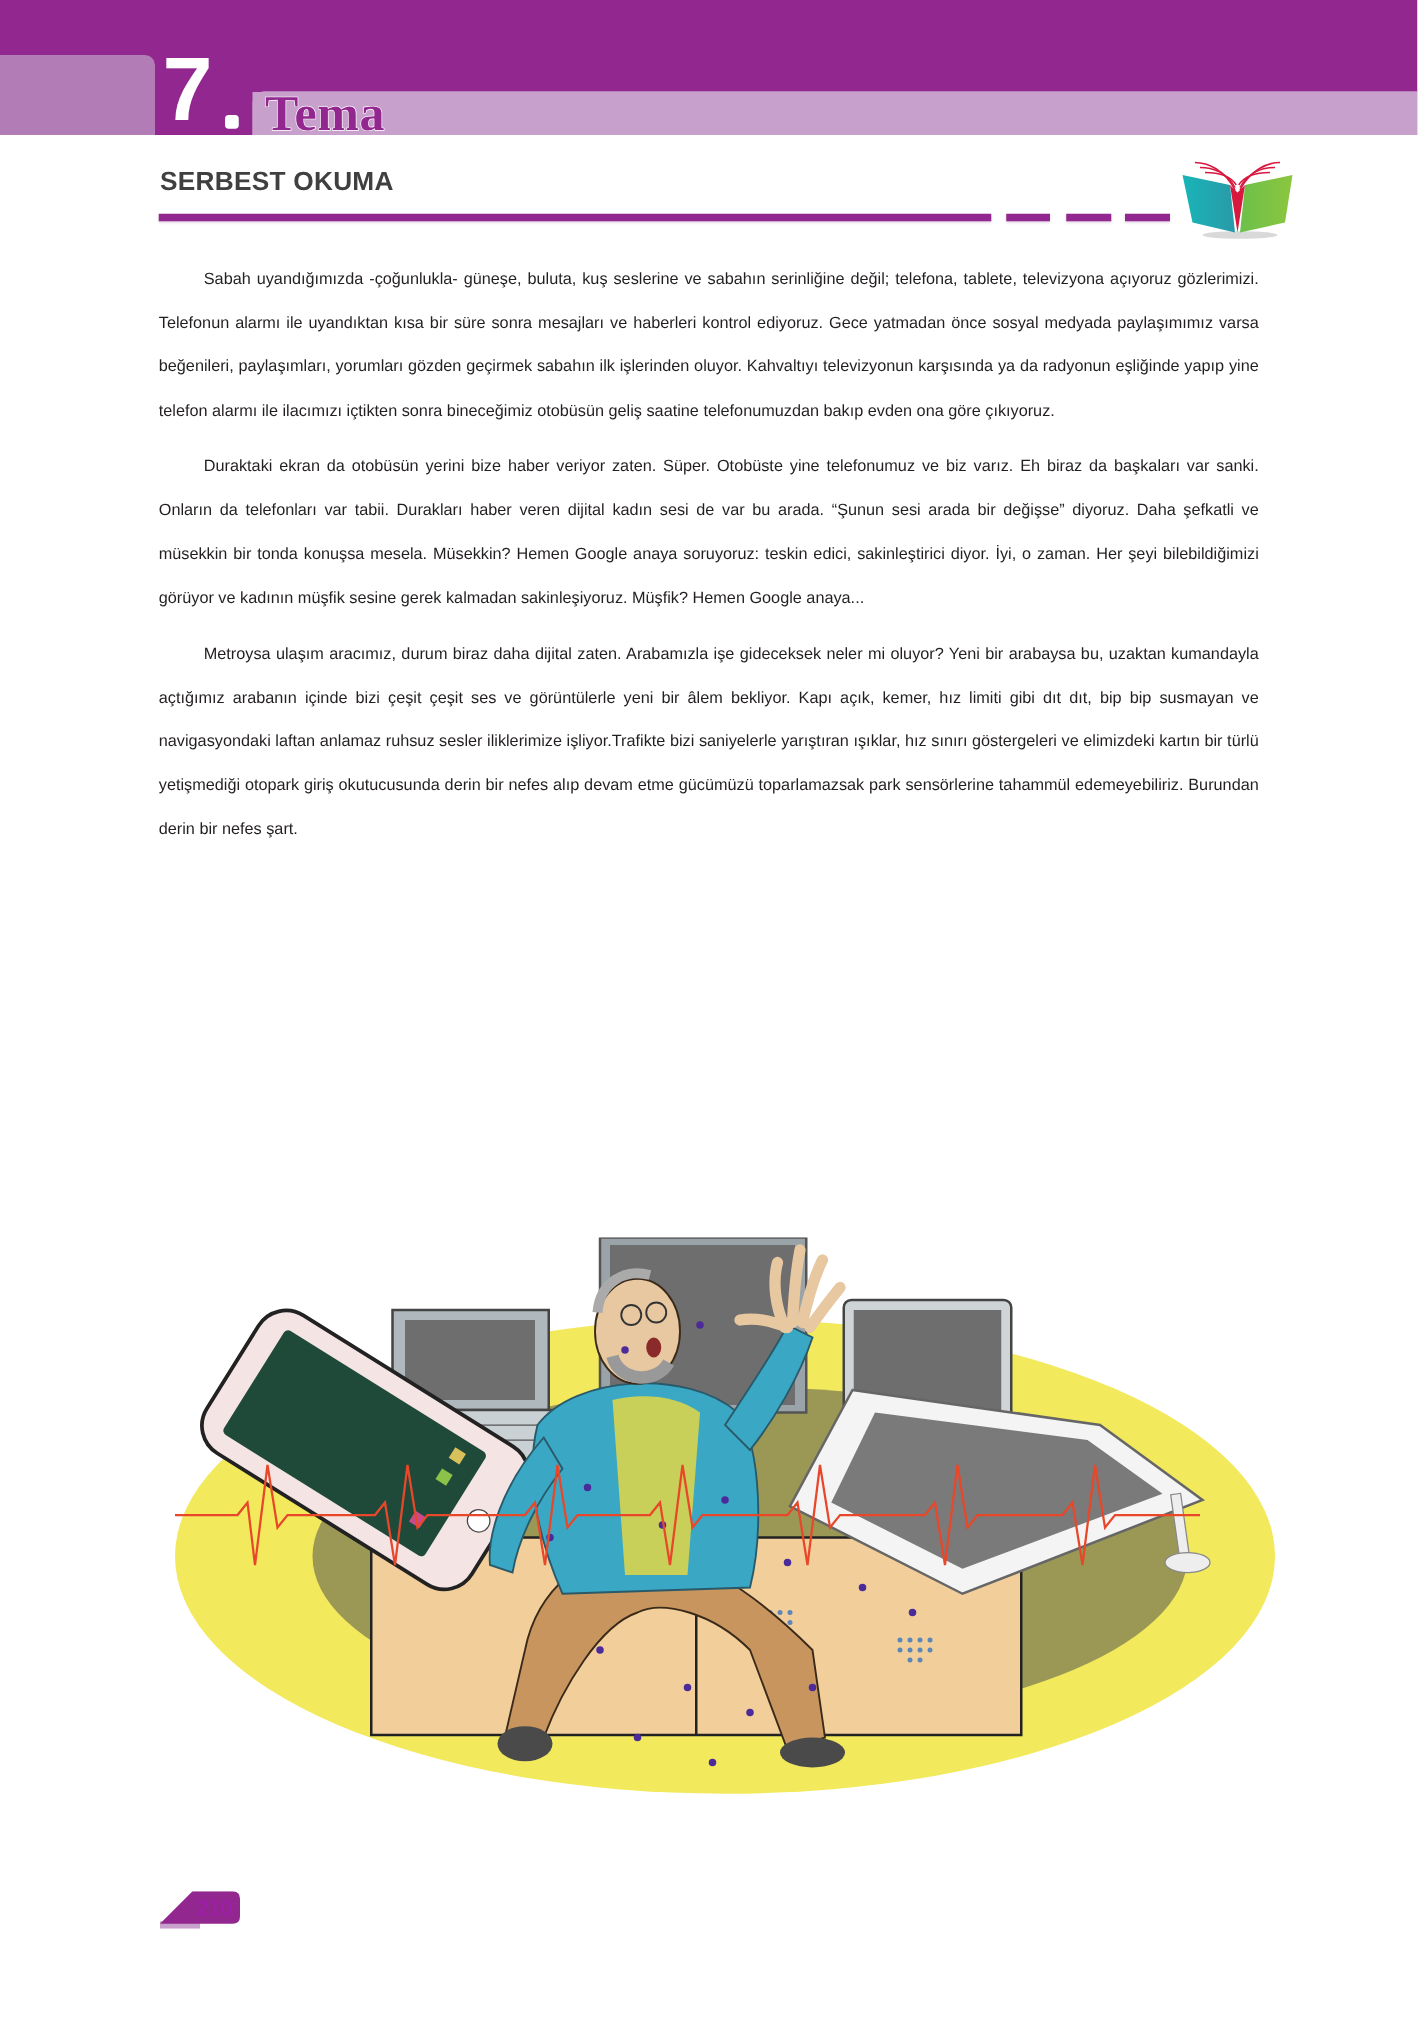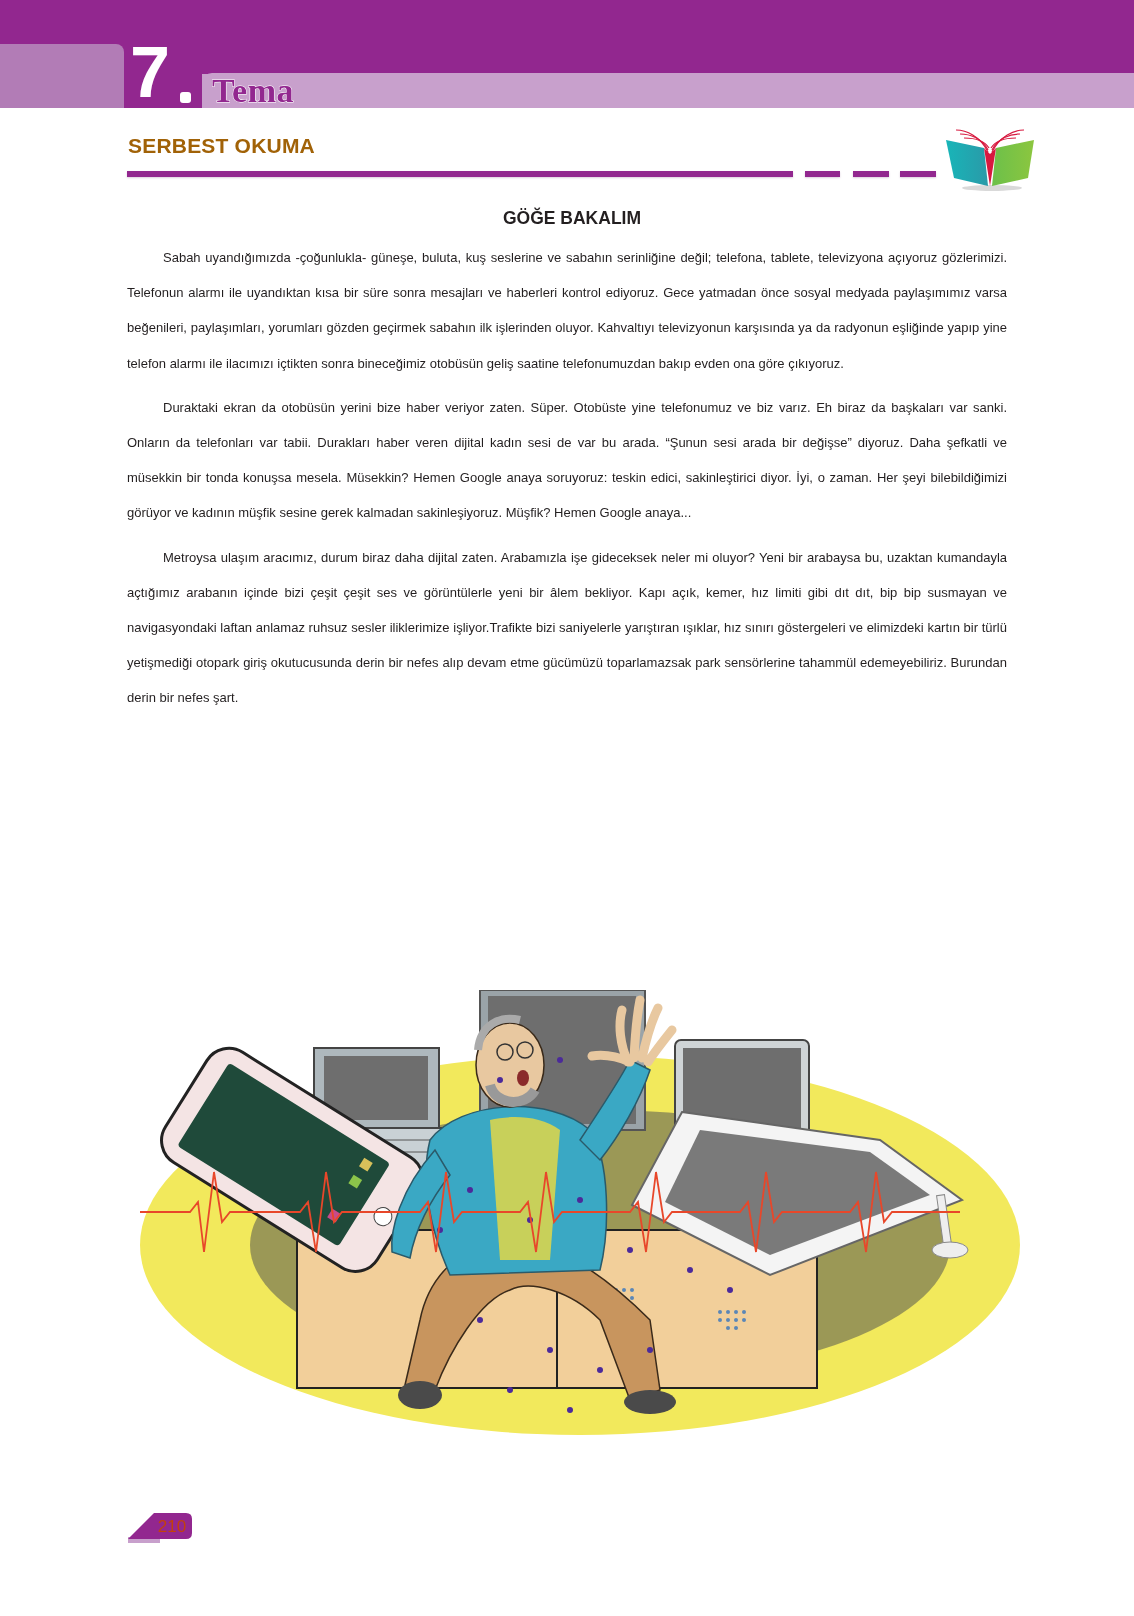--- a/index.html
+++ b/index.html
@@ -6,38 +6,38 @@
   body { width: 1134px; height: 1616px; position: relative; overflow: hidden; font-family: "Liberation Sans", sans-serif; color: #231f20; }
 
   
   .band-dark { position: absolute; left: 0; top: 0; width: 1134px; height: 74px; background: #92278f; }
   .band-light { position: absolute; left: 0; top: 74px; width: 1134px; height: 34px; background: #c8a0cc; }
   .band-light-gap { position: absolute; left: 122px; top: 44px; width: 80px; height: 64px; background: #92278f; }
   .left-tab { position: absolute; left: 0; top: 44px; width: 124px; height: 64px; background: #b27cb6; border-top-right-radius: 8px; }
   .tema-tab { position: absolute; left: 202px; top: 73px; width: 932px; height: 35px; background: #c8a0cc; border-top-left-radius: 10px; }
   .chapter-num { position: absolute; left: 130px; top: 36px; font-family: "Liberation Sans", sans-serif; font-weight: bold; font-size: 72px; line-height: 72px; color: #ffffff; letter-spacing: -2px; }
   .chapter-dot { position: absolute; left: 180px; top: 92px; width: 11px; height: 11px; background: #ffffff; border-radius: 3px; }
-  .tema-label { position: absolute; left: 212px; top: 74px; font-family: "Liberation Serif", serif; font-weight: bold; font-size: 34px; line-height: 34px; color: #92278f; -webkit-text-stroke: 1px #ffffff; paint-order: stroke fill; letter-spacing: 0.5px; }
-
-  
-  .section-title { position: absolute; left: 128px; top: 134px; font-family: "Liberation Sans", sans-serif; font-weight: bold; font-size: 21px; color: #a16207; letter-spacing: 0.2px; }
+  .tema-label { position: absolute; left: 212px; top: 74px; font-family: "Liberation Serif", serif; font-weight: bold; font-size: 40px; line-height: 34px; color: #92278f; -webkit-text-stroke: 1px #ffffff; paint-order: stroke fill; letter-spacing: 0.5px; }
+
+  
+  .section-title { position: absolute; left: 128px; top: 134px; font-family: "Liberation Sans", sans-serif; font-weight: bold; font-size: 21px; color: #404040; letter-spacing: 0.2px; }
   .rule { position: absolute; top: 171px; height: 6px; background: #92278f; box-shadow: 0 1px 2px rgba(120,60,120,0.25); }
   .book-icon { position: absolute; left: 944px; top: 126px; width: 92px; height: 66px; }
 
   
   .article { position: absolute; left: 127px; top: 205px; width: 880px; }
   .article-title { text-align: center; font-weight: bold; font-size: 17.5px; line-height: 26px; color: #231f20; margin: 0 0 9px 0; padding-left: 10px; }
   .article p { margin: 0 0 9px 0; font-size: 13px; line-height: 35.2px; text-align: justify; text-indent: 36px; hyphens: manual; }
 
   
   .illustration { position: absolute; left: 130px; top: 990px; width: 900px; height: 460px; }
 
   
   .page-tab { position: absolute; left: 128px; top: 1513px; width: 64px; height: 30px; }
-  .page-number { position: absolute; left: 152px; top: 1515px; width: 40px; font-size: 17px; line-height: 24px; color: #c2410c; text-align: center; }
+  .page-number { position: absolute; left: 152px; top: 1515px; width: 40px; font-size: 17px; line-height: 24px; color: #a21caf; text-align: center; }
 </style>
 </head>
 <body>
 
 <div class="band-dark"></div>
 <div class="band-light"></div>
 <div class="band-light-gap"></div>
 <div class="left-tab"></div>
 <div class="tema-tab"></div>
 <div class="chapter-num">7</div>
@@ -69,21 +69,20 @@
     <path d="M44 26 C36 10 22 4 12 4"></path>
     <path d="M44 24 C38 12 26 8 16 8"></path>
     <path d="M45 22 C40 14 30 12 20 12"></path>
     <path d="M48 26 C56 10 70 4 80 4"></path>
     <path d="M48 24 C54 12 66 8 76 8"></path>
     <path d="M47 22 C52 14 62 12 72 12"></path>
   </g>
 </svg>
 
 <div class="article">
-  <div class="article-title">GÖĞE BAKALIM</div>
   <p>Sabah uyandığımızda -çoğunlukla- güneşe, buluta, kuş seslerine ve sabahın serinli­ğine değil; telefona, tablete, televizyona açıyoruz gözlerimizi. Telefonun alarmı ile uyan­dıktan kısa bir süre sonra mesajları ve haberleri kontrol ediyoruz. Gece yatmadan önce sosyal medyada paylaşımımız varsa beğenileri, paylaşımları, yorumları gözden geçirmek sa­bahın ilk işlerinden oluyor. Kahvaltıyı televizyonun karşısında ya da radyonun eşliğinde yapıp yine telefon alarmı ile ilacımızı içtikten sonra bineceğimiz otobüsün geliş saatine telefonumuz­dan bakıp evden ona göre çıkıyoruz.</p>
   <p>Duraktaki ekran da otobüsün yerini bize haber veriyor zaten. Süper. Otobüste yine telefo­numuz ve biz varız. Eh biraz da başkaları var sanki. Onların da telefonları var tabii. Durakları haber veren dijital kadın sesi de var bu arada. “Şunun sesi arada bir değişse” diyoruz. Daha şefkatli ve müsekkin bir tonda konuşsa mesela. Müsekkin? Hemen Google anaya soruyoruz: teskin edici, sakinleştirici diyor. İyi, o zaman. Her şeyi bilebildiğimizi görüyor ve kadının müşfik sesine gerek kalmadan sakinleşiyoruz. Müşfik? Hemen Google anaya...</p>
   <p>Metroysa ulaşım aracımız, durum biraz daha dijital zaten. Arabamızla işe gideceksek neler mi oluyor? Yeni bir arabaysa bu, uzaktan kumandayla açtığımız arabanın içinde bizi çeşit çeşit ses ve görüntülerle yeni bir âlem bekliyor. Kapı açık, kemer, hız limiti gibi dıt dıt, bip bip susma­yan ve navigasyondaki laftan anlamaz ruhsuz sesler iliklerimize işliyor.Trafikte bizi saniyelerle yarıştıran ışıklar, hız sınırı göstergeleri ve elimizdeki kartın bir türlü yetişmediği otopark giriş okutucusunda derin bir nefes alıp devam etme gücümüzü toparlamazsak park sensörlerine tahammül edemeyebiliriz. Burundan derin bir nefes şart.</p>
 </div>
 
 <svg class="illustration" viewBox="0 0 900 460">
 
   <ellipse cx="450" cy="255" rx="440" ry="190" fill="#f2e95c"></ellipse>
 
   <ellipse cx="470" cy="255" rx="350" ry="135" fill="#8c8a55" opacity="0.85"></ellipse>

